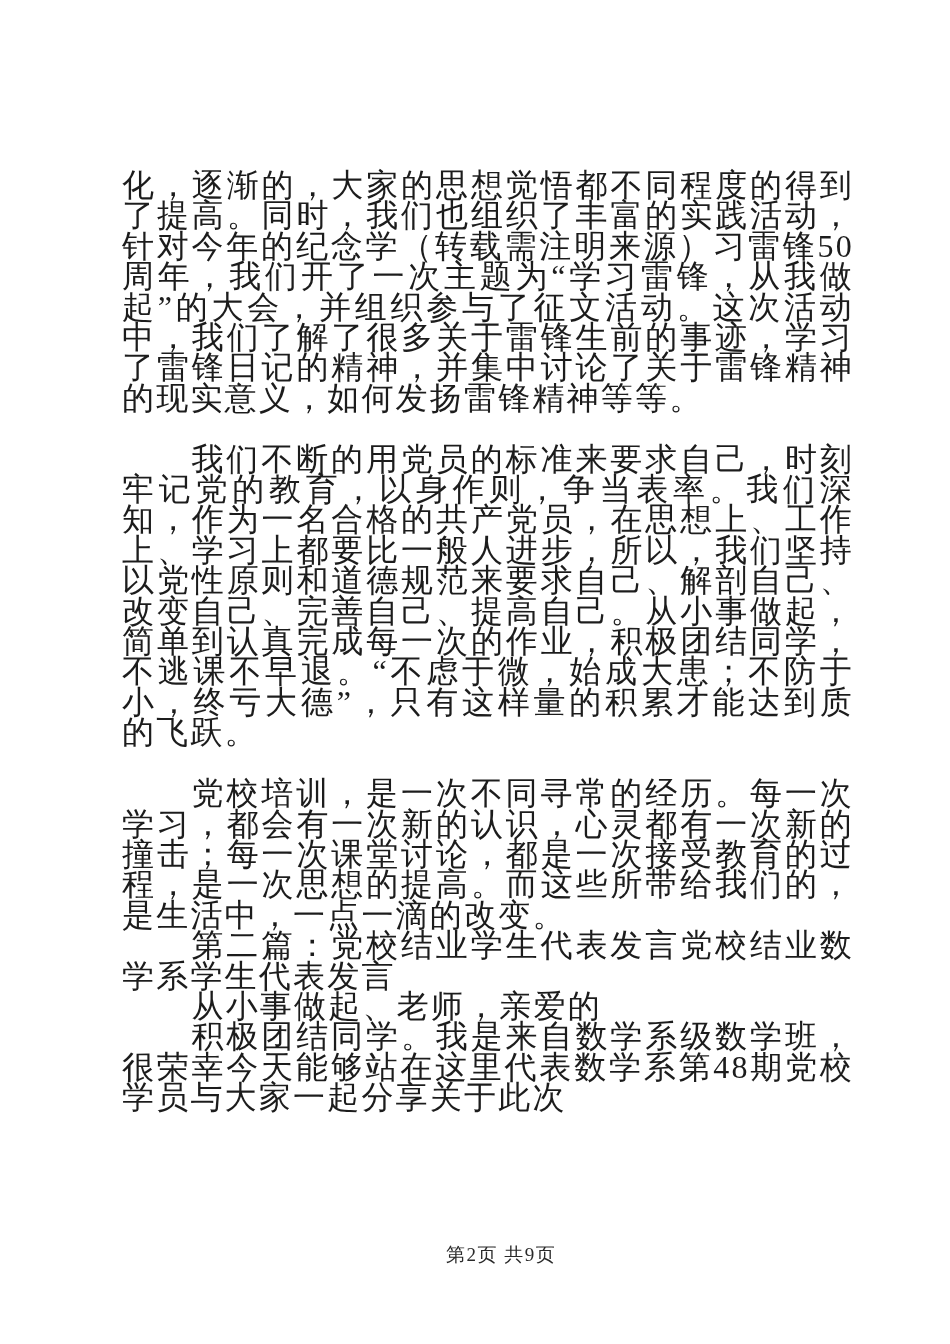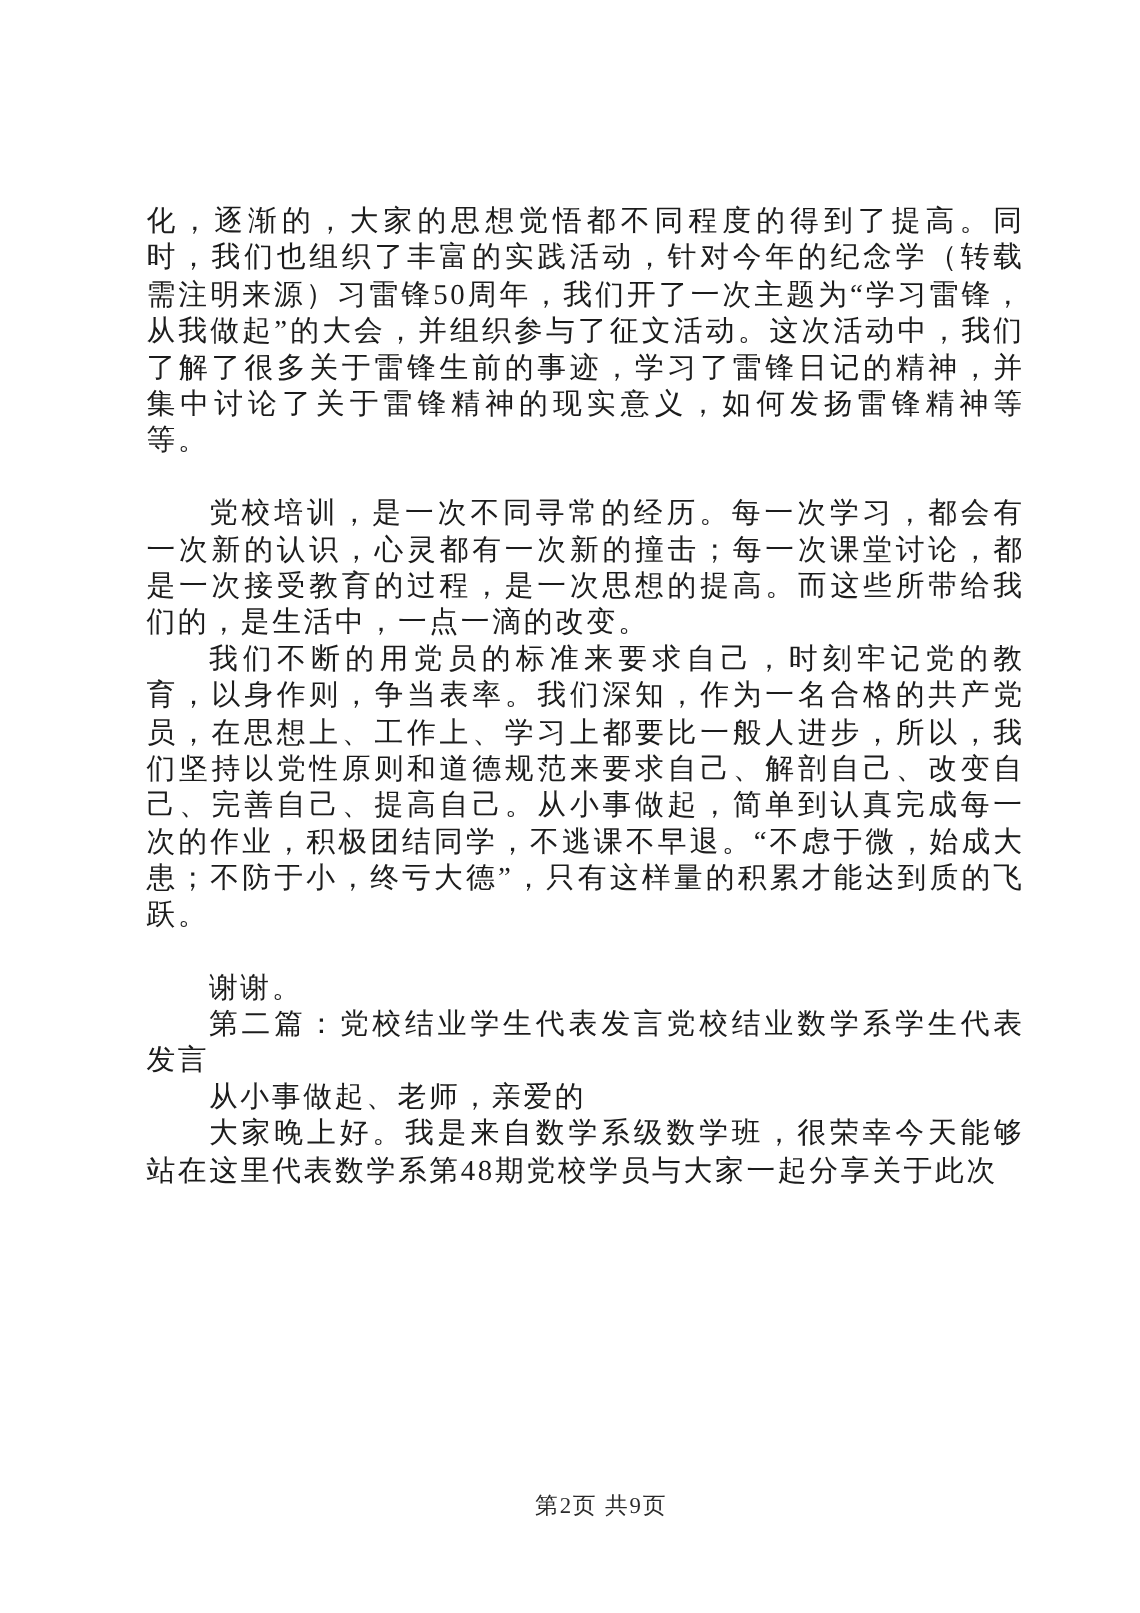--- a/index.html
+++ b/index.html
@@ -14,21 +14,21 @@
     background: #ffffff;
     overflow: hidden;
     font-family: "Liberation Serif", "DejaVu Serif", serif;
     color: #1c1c1c;
   }
   .doc-body {
     position: absolute;
     left: 122px;
     top: 170px;
     width: 732px;
-    font-size: 24px;
+    font-size: 32px;
     line-height: 30.4px;
     letter-spacing: 2.2px;
     text-align: justify;
     text-justify: inter-ideograph;
   }
   .doc-body p {
     margin: 0;
     word-break: break-all;
   }
   .doc-body p.indent {
@@ -50,30 +50,29 @@
   }
 </style>
 </head>
 <body>
 
 <div class="page">
 
   <div class="doc-body">
     <p class="gap-after">化，逐渐的，大家的思想觉悟都不同程度的得到了提高。同时，我们也组织了丰富的实践活动，针对今年的纪念学（转载需注明来源）习雷锋50周年，我们开了一次主题为“学习雷锋，从我做起”的大会，并组织参与了征文活动。这次活动中，我们了解了很多关于雷锋生前的事迹，学习了雷锋日记的精神，并集中讨论了关于雷锋精神的现实意义，如何发扬雷锋精神等等。</p>
 
+    <p class="indent gap-after">我们不断的用党员的标准来要求自己，时刻牢记党的教育，以身作则，争当表率。我们深知，作为一名合格的共产党员，在思想上、工作上、学习上都要比一般人进步，所以，我们坚持以党性原则和道德规范来要求自己、解剖自己、改变自己、完善自己、提高自己。从小事做起，简单到认真完成每一次的作业，积极团结同学，不逃课不早退。“不虑于微，始成大患；不防于小，终亏大德”，只有这样量的积累才能达到质的飞跃。</p>
+
     <p class="indent">党校培训，是一次不同寻常的经历。每一次学习，都会有一次新的认识，心灵都有一次新的撞击；每一次课堂讨论，都是一次接受教育的过程，是一次思想的提高。而这些所带给我们的，是生活中，一点一滴的改变。</p>
 
-    <p class="indent gap-after">我们不断的用党员的标准来要求自己，时刻牢记党的教育，以身作则，争当表率。我们深知，作为一名合格的共产党员，在思想上、工作上、学习上都要比一般人进步，所以，我们坚持以党性原则和道德规范来要求自己、解剖自己、改变自己、完善自己、提高自己。从小事做起，简单到认真完成每一次的作业，积极团结同学，不逃课不早退。“不虑于微，始成大患；不防于小，终亏大德”，只有这样量的积累才能达到质的飞跃。</p>
 
-
-    <p class="indent">谢谢。</p>
 
     <p class="indent">第二篇：党校结业学生代表发言党校结业数学系学生代表发言</p>
 
     <p class="indent">从小事做起、老师，亲爱的</p>
 
 
-    <p class="indent">大家晚上好。我是来自数学系级数学班，很荣幸今天能够站在这里代表数学系第48期党校学员与大家一起分享关于此次</p>
+    <p class="indent">积极团结同学。我是来自数学系级数学班，很荣幸今天能够站在这里代表数学系第48期党校学员与大家一起分享关于此次</p>
   </div>
 
   <div class="page-footer">第2页 共9页</div>
 
 </div>
 
 </body></html>

